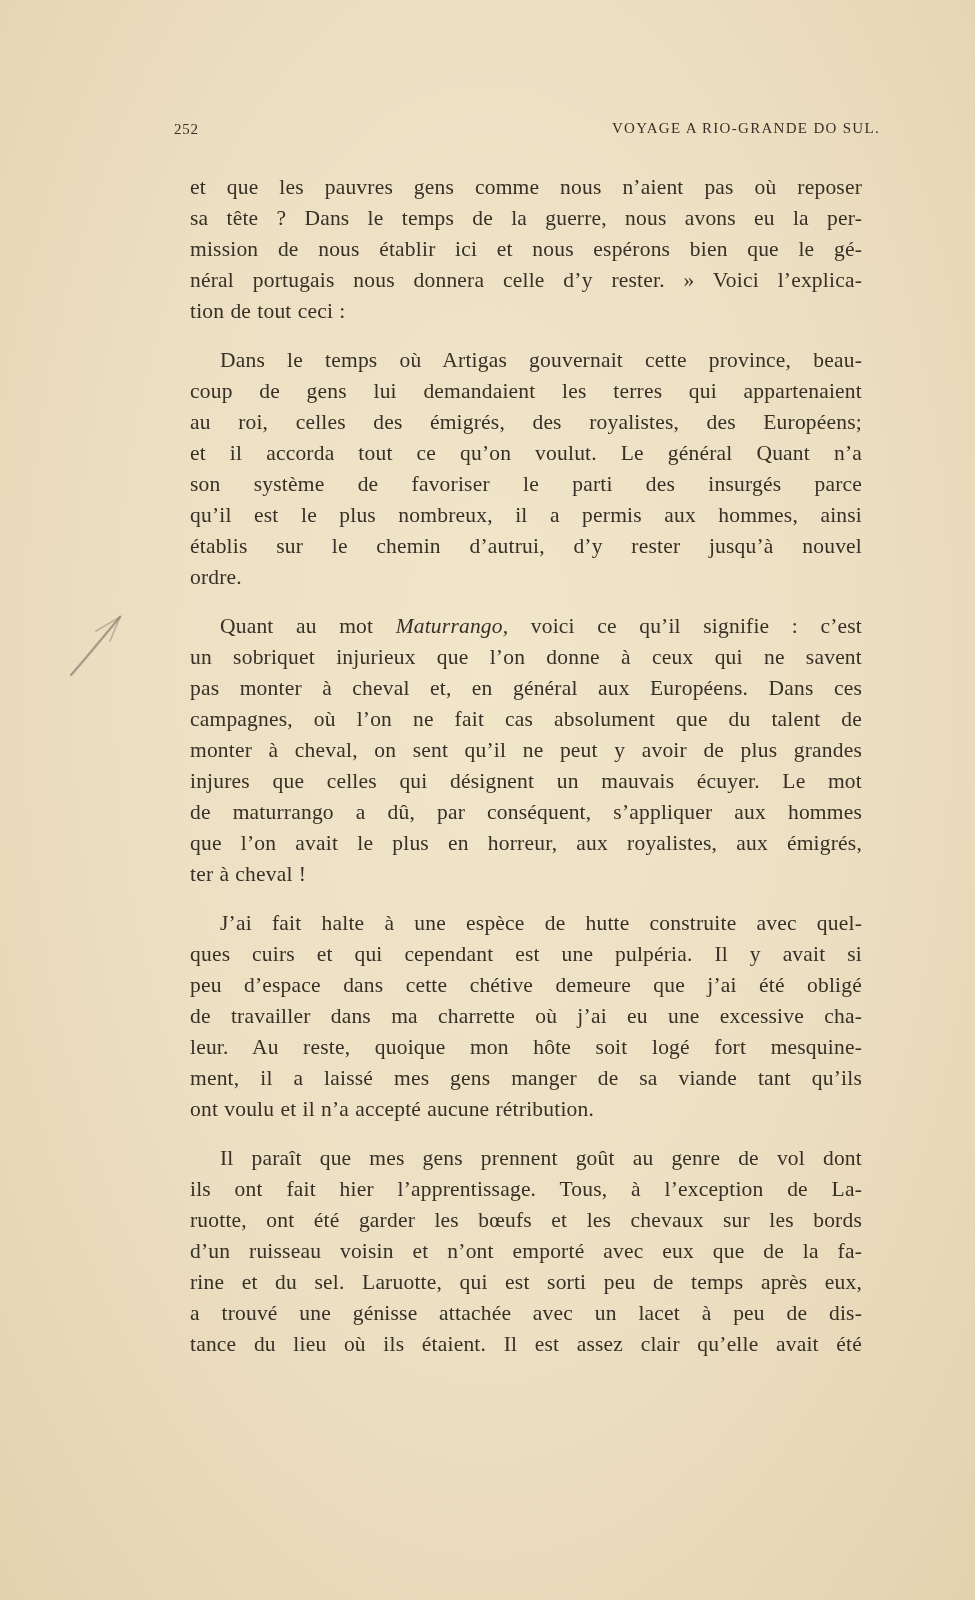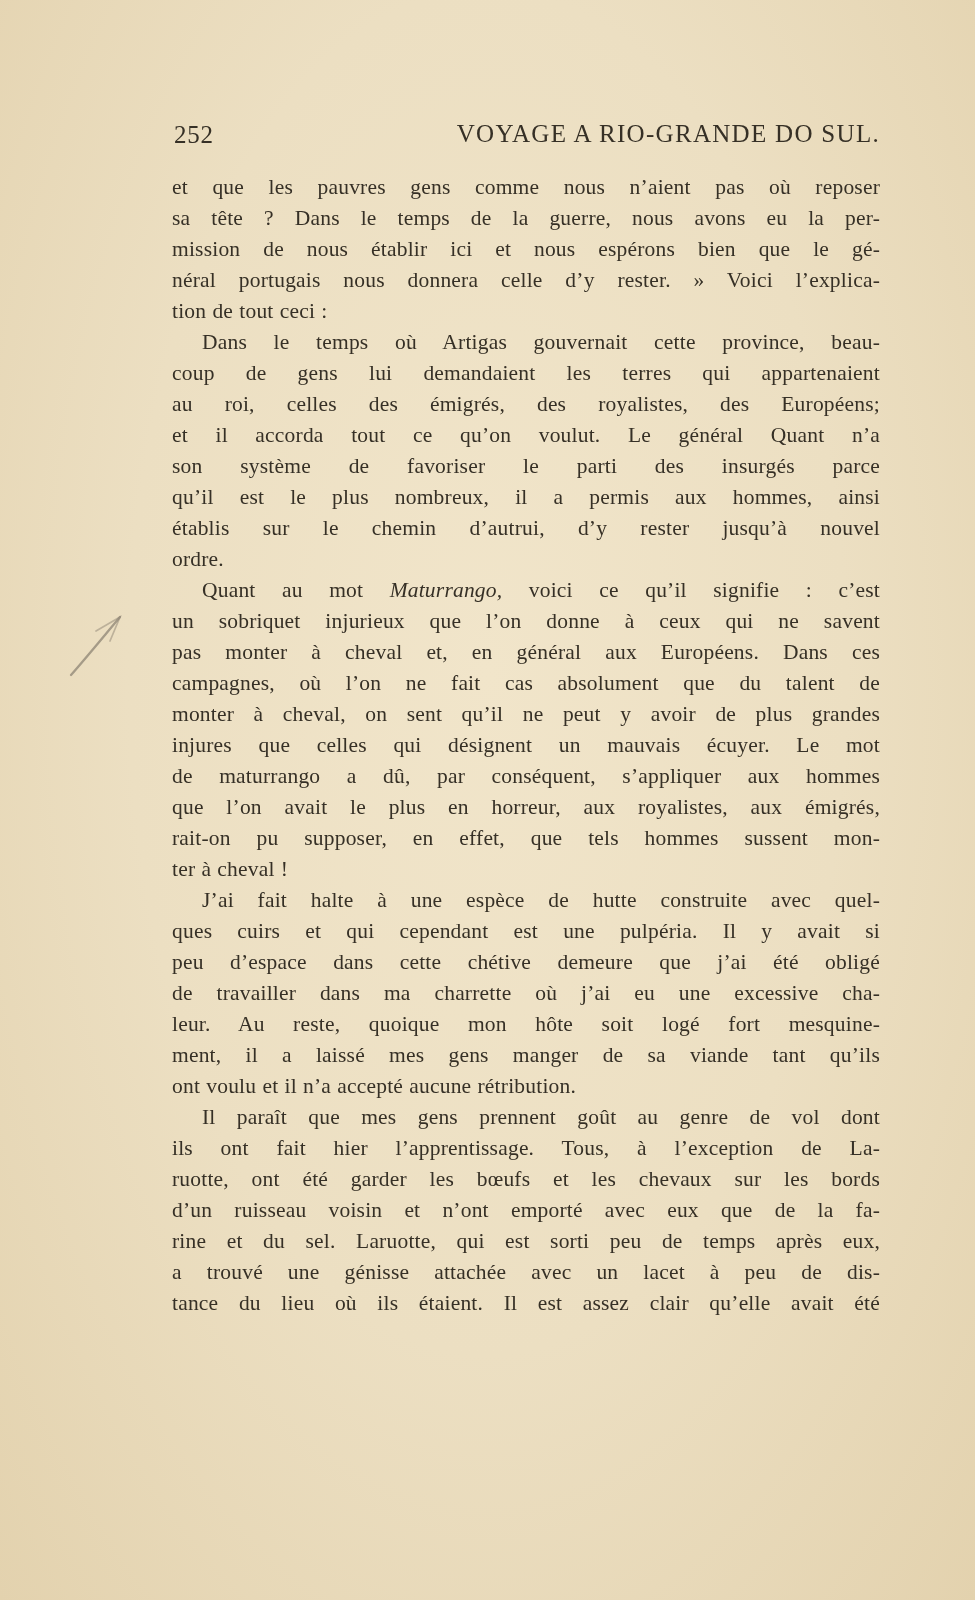--- a/index.html
+++ b/index.html
@@ -18,39 +18,39 @@
   .text-block {
     position: absolute;
     left: 172px;
     top: 120px;
     width: 708px;
     color: #363026;
   }
   .running-head {
     position: relative;
     height: 28px;
-    font-size: 25px;
+    font-size: 15px;
   }
   .pagenum {
     position: absolute;
     left: 2px;
     top: 1px;
     letter-spacing: 0.8px;
   }
   .title {
     display: block;
     text-align: right;
     letter-spacing: 1.3px;
   }
   .body-text {
     margin-top: 24px;
     font-size: 21.5px;
     line-height: 31px;
   }
-  .para { margin: 0; }
+  .para { margin: 18px; }
   .line {
     display: block;
     text-align: justify;
     text-align-last: justify;
     letter-spacing: 0.2px;
     word-spacing: 0.6px;
     white-space: normal;
   }
   .line.plain { text-align-last: left; }
   .line.indent { padding-left: 30px; }
@@ -106,21 +106,20 @@
 
       <p class="para">
         <span class="line indent"><span>Quant au mot </span><span class="italic">Maturrango,</span><span> voici ce qu’il signifie : c’est</span></span>
         <span class="line">un sobriquet injurieux que l’on donne à ceux qui ne savent</span>
         <span class="line">pas monter à cheval et, en général aux Européens. Dans ces</span>
         <span class="line">campagnes, où l’on ne fait cas absolument que du talent de</span>
         <span class="line">monter à cheval, on sent qu’il ne peut y avoir de plus grandes</span>
         <span class="line">injures que celles qui désignent un mauvais écuyer. Le mot</span>
         <span class="line">de maturrango a dû, par conséquent, s’appliquer aux hommes</span>
         <span class="line">que l’on avait le plus en horreur, aux royalistes, aux émigrés,</span>
-        <span class="line">rait-on pu supposer, en effet, que tels hommes sussent mon-</span>
         <span class="line plain">ter à cheval !</span>
       </p>
 
       <p class="para">
         <span class="line indent">J’ai fait halte à une espèce de hutte construite avec quel-</span>
         <span class="line">ques cuirs et qui cependant est une pulpéria. Il y avait si</span>
         <span class="line">peu d’espace dans cette chétive demeure que j’ai été obligé</span>
         <span class="line">de travailler dans ma charrette où j’ai eu une excessive cha-</span>
         <span class="line">leur. Au reste, quoique mon hôte soit logé fort mesquine-</span>
         <span class="line">ment, il a laissé mes gens manger de sa viande tant qu’ils</span>

